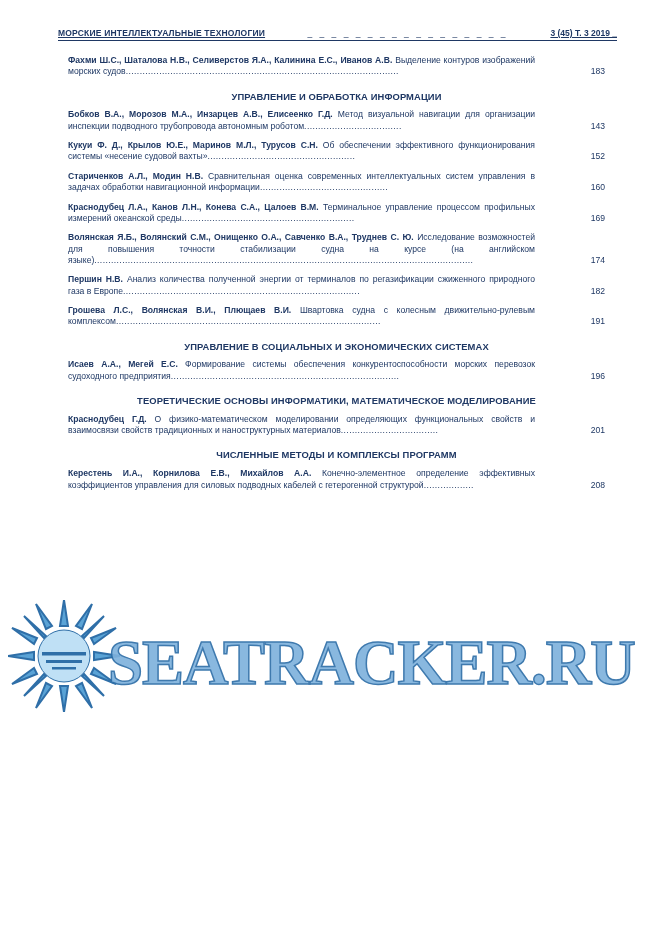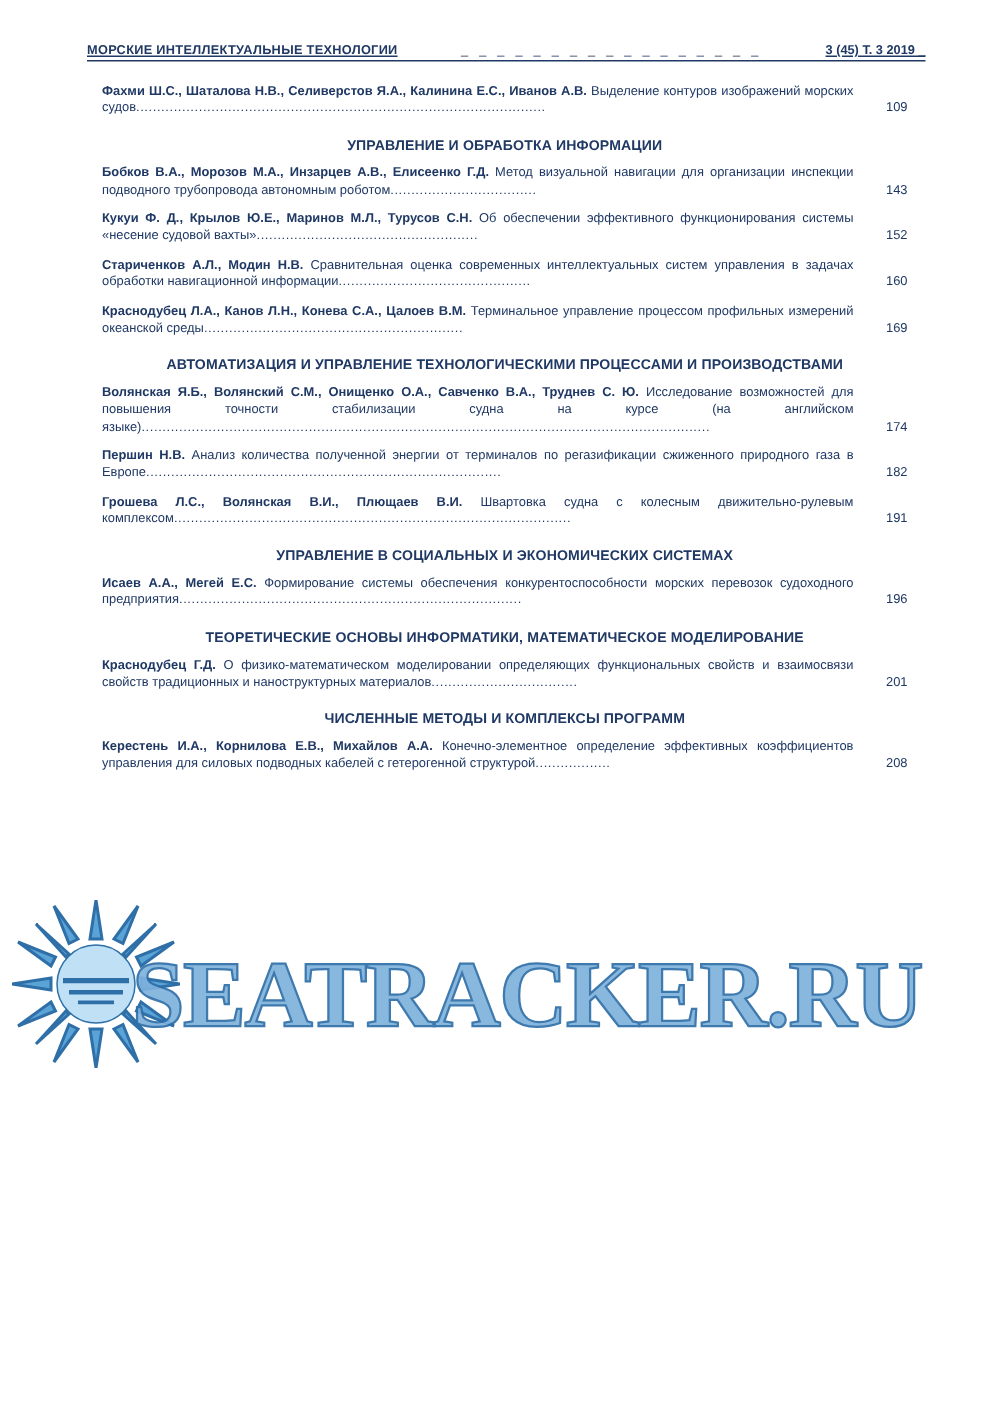--- a/index.html
+++ b/index.html
@@ -70,20 +70,21 @@
     line-height: 1.25;
     letter-spacing: 0.1px;
   }
   .entry {
     display: flex;
     align-items: flex-start;
     margin-bottom: 8px;
     font-size: 8.6px;
     line-height: 1.32;
     color: #1f3864;
+    gap: 34px;
   }
   .entry-text {
     flex: 1;
     padding-right: 6px;
     text-align: justify;
     hyphens: auto;
   }
   .entry-text .authors {
     font-weight: bold;
   }
@@ -103,21 +104,21 @@
   .watermark {
     position: absolute;
     left: 0;
     bottom: 0;
     width: 665px;
     height: 140px;
     pointer-events: none;
   }
   .wm-text {
     position: absolute;
-    left: 88px;
+    left: 108px;
     bottom: 18px;
     font-family: "Liberation Serif", serif;
     font-size: 63px;
     font-weight: bold;
     letter-spacing: -1px;
     color: #7fb2dd;
     -webkit-text-stroke: 1.5px #2f6fa8;
     opacity: 0.92;
     white-space: nowrap;
   }
@@ -139,21 +140,21 @@
     <span class="header-dots">_  _  _  _  _  _  _  _  _  _  _  _  _  _  _  _  _</span>
     <span class="header-right">3 (45) Т. 3  2019  _</span>
   </div>
 
   <div class="toc">
 
     <div class="entry">
       <div class="entry-text">
         <span class="authors">Фахми Ш.С., Шаталова Н.В., Селиверстов Я.А., Калинина Е.С., Иванов А.В.</span><span> Выделение контуров изображений морских судов</span><span class="dots">..................................................................................................</span>
       </div>
-      <div class="entry-page">109</div>
+      <div class="entry-page">183</div>
     </div>
 
     <div class="section-title">УПРАВЛЕНИЕ И ОБРАБОТКА ИНФОРМАЦИИ</div>
 
     <div class="entry">
       <div class="entry-text">
         <span class="authors">Бобков В.А., Морозов М.А., Инзарцев А.В., Елисеенко Г.Д.</span><span> Метод визуальной навигации для организации инспекции подводного трубопровода автономным роботом</span><span class="dots">...................................</span>
       </div>
       <div class="entry-page">143</div>
     </div>
@@ -172,21 +173,20 @@
       <div class="entry-page">160</div>
     </div>
 
     <div class="entry">
       <div class="entry-text">
         <span class="authors">Краснодубец Л.А., Канов Л.Н., Конева С.А., Цалоев В.М.</span><span> Терминальное управление процессом профильных измерений океанской среды</span><span class="dots">..............................................................</span>
       </div>
       <div class="entry-page">169</div>
     </div>
 
-    <div class="section-title">АВТОМАТИЗАЦИЯ И УПРАВЛЕНИЕ ТЕХНОЛОГИЧЕСКИМИ ПРОЦЕССАМИ И ПРОИЗВОДСТВАМИ</div>
 
     <div class="entry">
       <div class="entry-text">
         <span class="authors">Волянская Я.Б., Волянский С.М., Онищенко О.А., Савченко В.А., Труднев С. Ю.</span><span> Исследование возможностей для повышения точности стабилизации судна на курсе (на английском языке)</span><span class="dots">........................................................................................................................................</span>
       </div>
       <div class="entry-page">174</div>
     </div>
 
     <div class="entry">
       <div class="entry-text">

